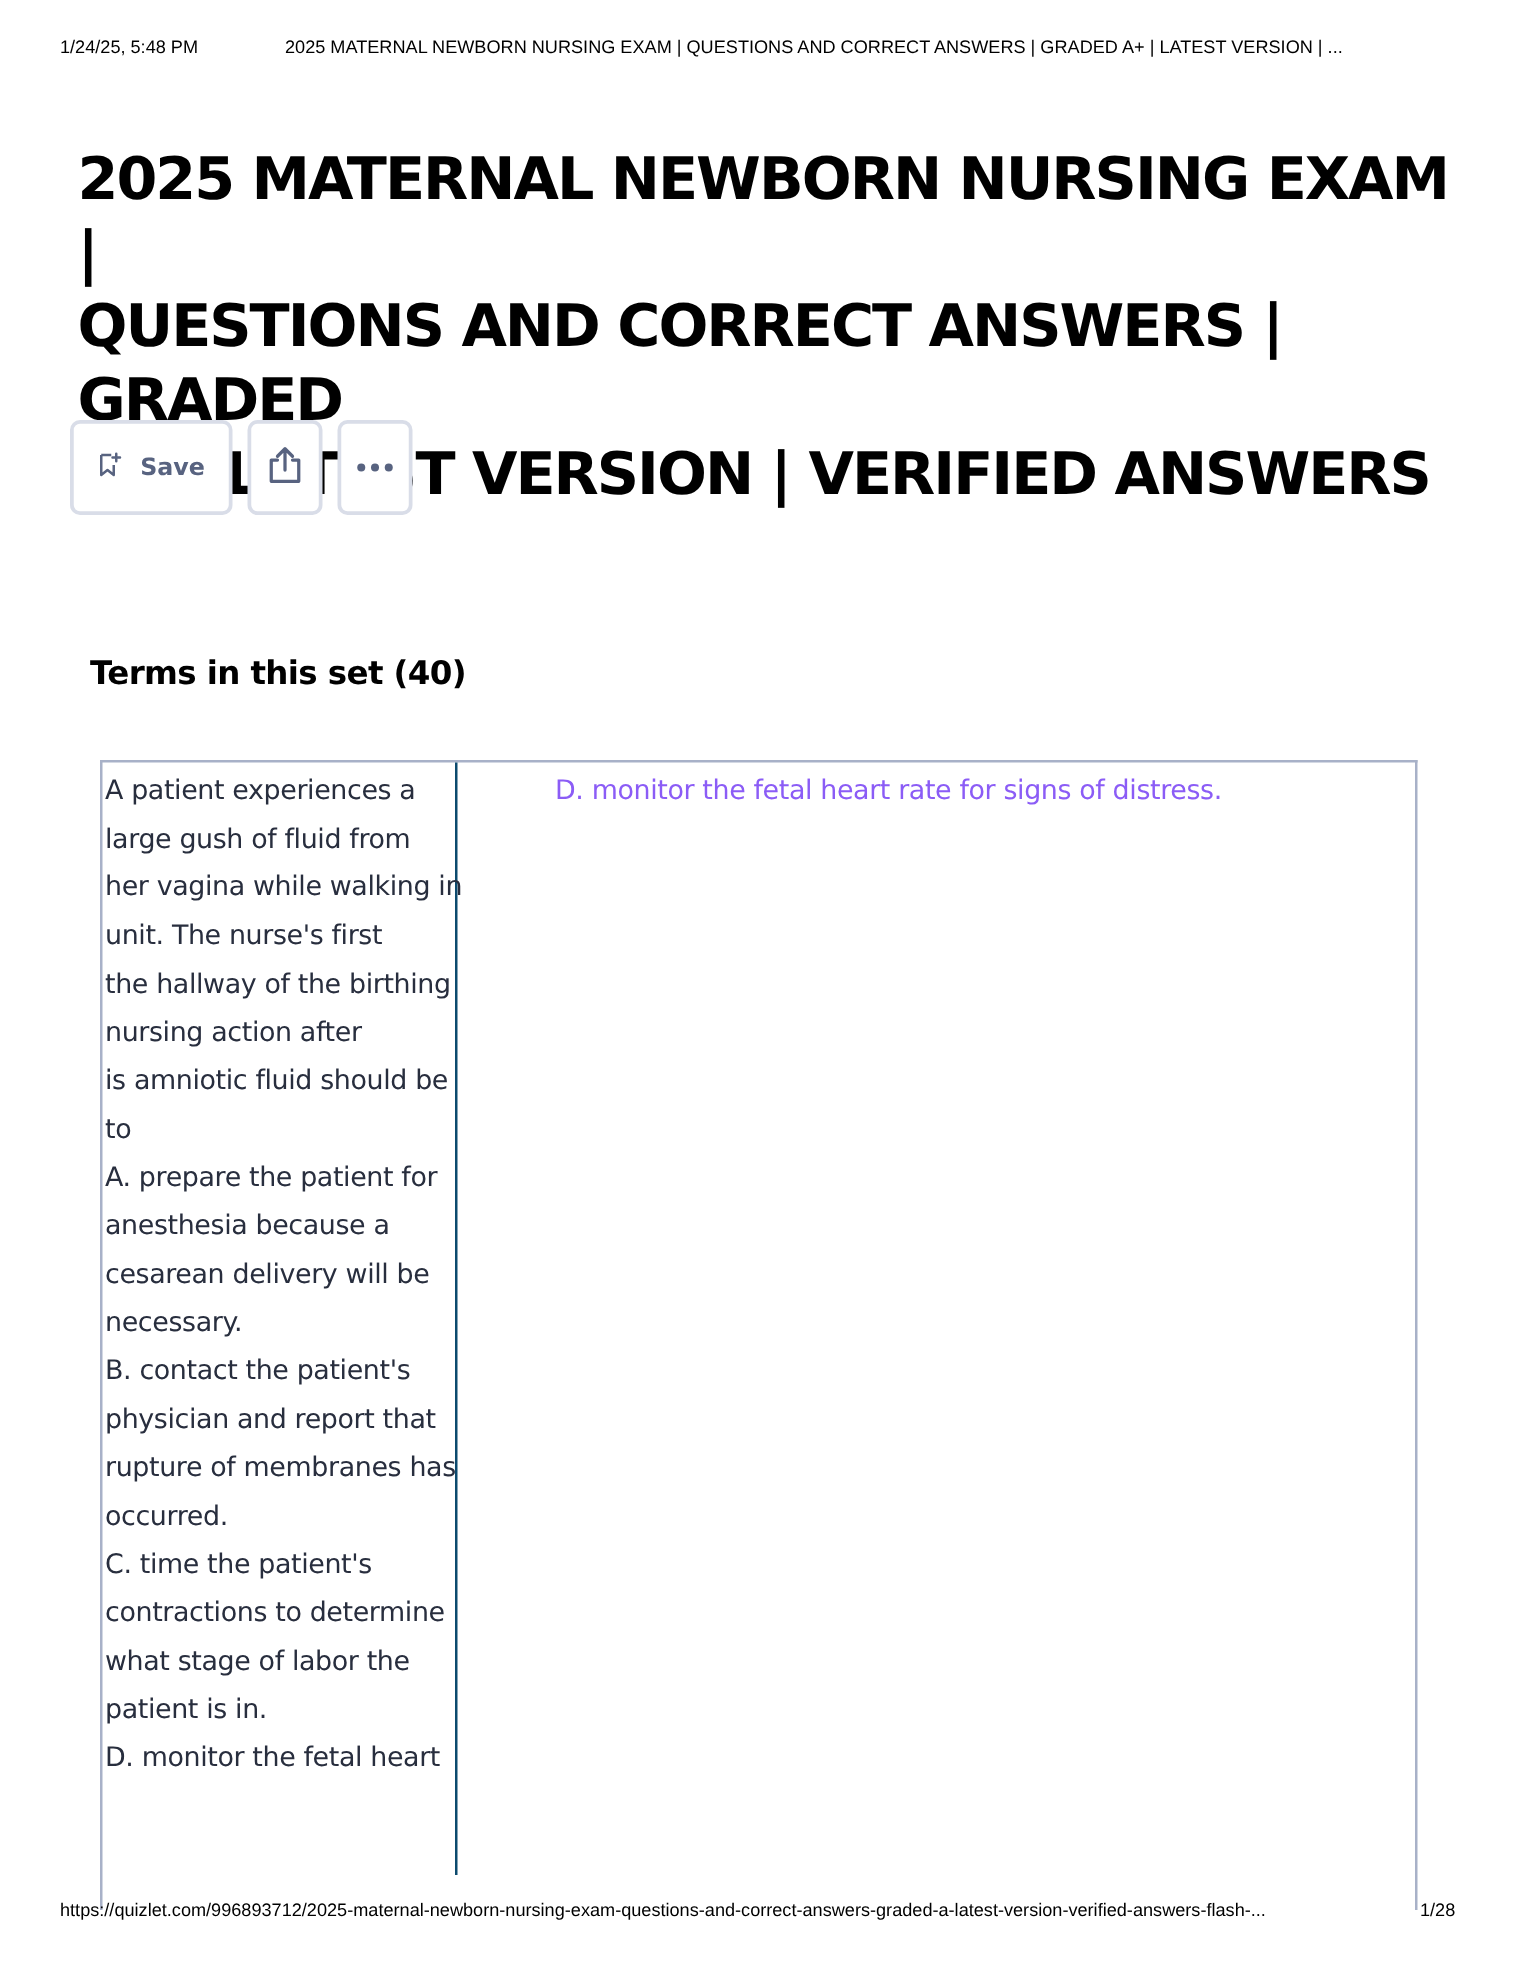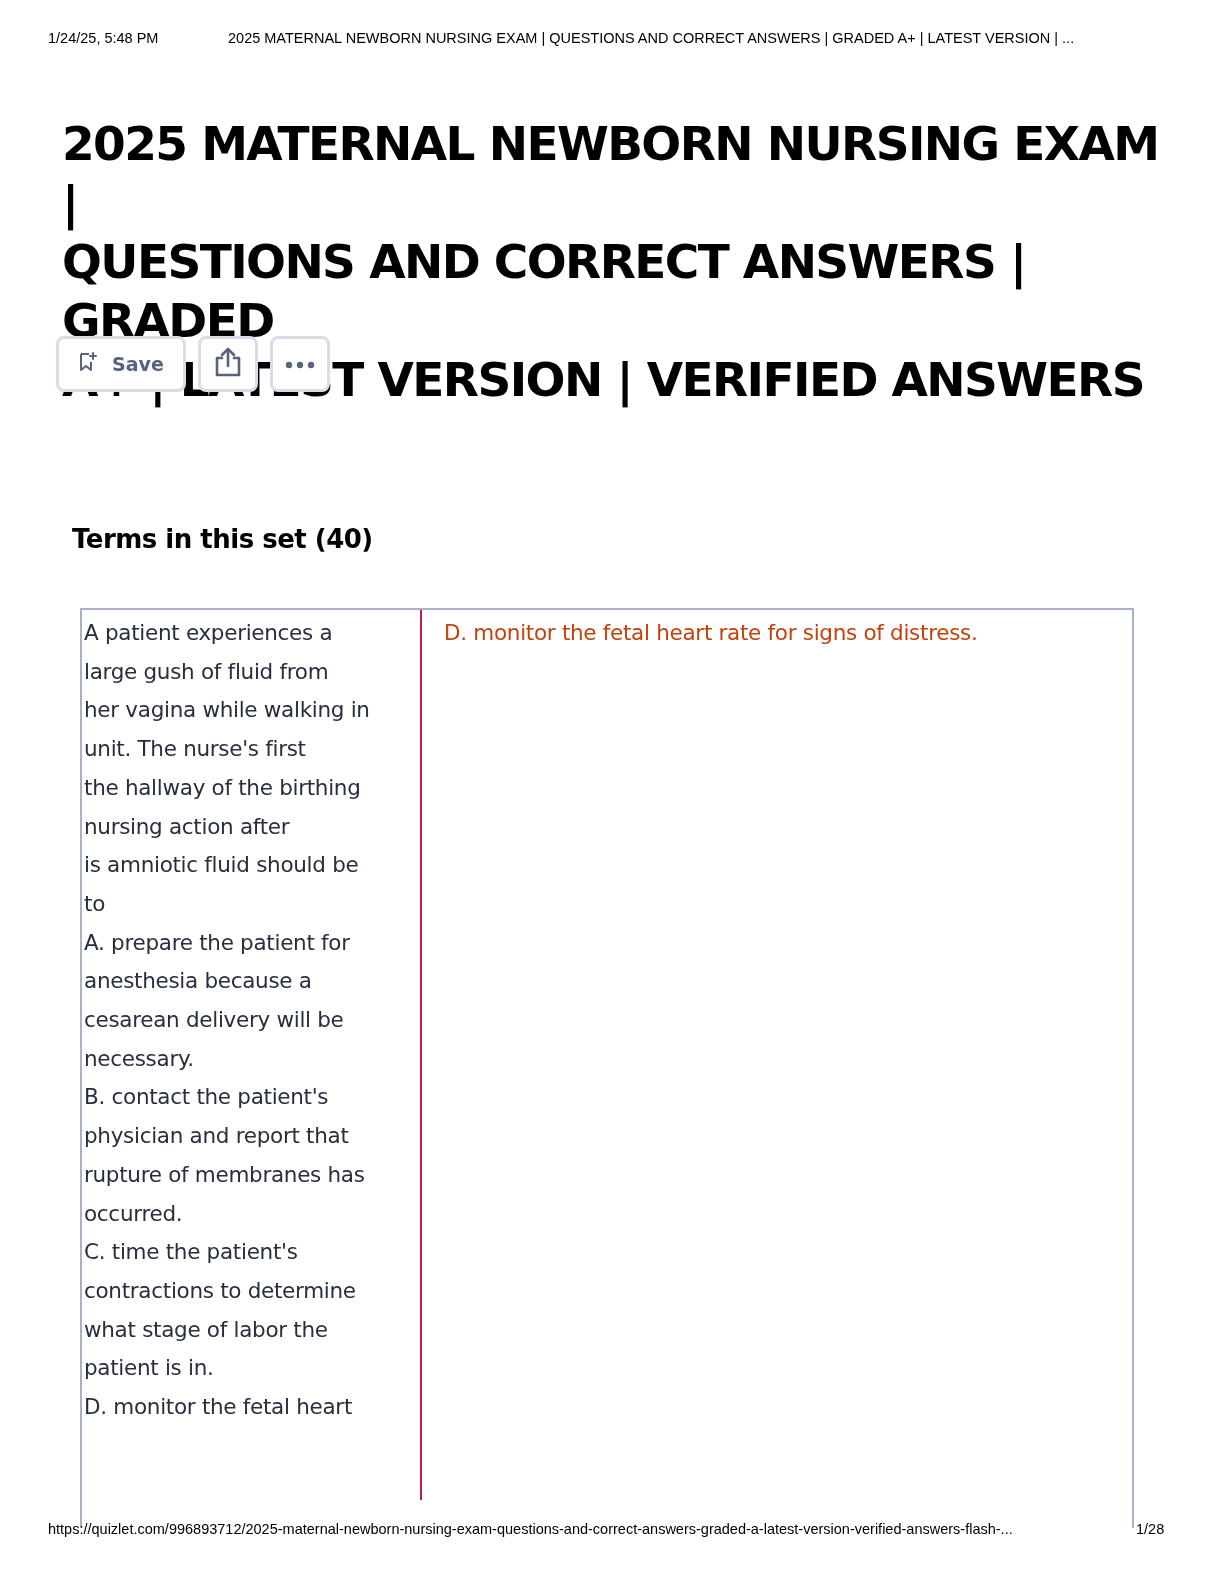--- a/index.html
+++ b/index.html
@@ -15,48 +15,48 @@
     .print-header .date { position: absolute; left: 0; top: 0; }
     .print-header .doc-title { position: absolute; left: 180px; top: 0; }
     .page-title {
       position: absolute; top: 108px; left: 56px; width: 1120px;
       font-family: "DejaVu Sans", sans-serif; font-weight: bold;
       font-size: 47px; line-height: 59px; letter-spacing: -1.6px;
       color: #000; margin: 6px;
     }
     .actions { position: absolute; top: 336px; left: 56px; display: flex; gap: 12px; }
     .btn {
-      box-sizing: border-box; height: 56px; border: 3px solid #d9dde8;
+      box-sizing: border-box; height: 76px; border: 3px solid #d9dde8;
       border-radius: 8px; background: #fff; display: flex;
       align-items: center; justify-content: center; color: #586380;
     }
     .btn-save { width: 130px; gap: 14px; }
     .btn-save .label { font-family: "DejaVu Sans", sans-serif; font-weight: bold; font-size: 19px; color: #586380; }
     .btn-square { width: 60px; }
     .terms-heading {
       position: absolute; top: 508px; left: 56px; margin: 16px;
       font-family: "DejaVu Sans", sans-serif; font-weight: bold;
       font-size: 26px; letter-spacing: -0.5px; color: #000;
     }
     .card-table {
       position: absolute; top: 608px; left: 80px; width: 1054px; height: 920px;
       box-sizing: border-box; border: 2px solid #a8b1c8; border-bottom: none;
     }
     .term-cell {
-      position: absolute; top: 0; left: 0; width: 340px; height: 890px;
-      border-right: 2px solid #be185d; box-sizing: border-box;
+      position: absolute; top: 0; left: 0; width: 284px; height: 890px;
+      border-right: 2px solid #0c4a6e; box-sizing: border-box;
       padding: 4px 0 0 2px;
       font-family: "DejaVu Sans", sans-serif; font-size: 21.5px;
       line-height: 38.7px; color: #282e3e; letter-spacing: -0.3px;
     }
     .term-cell div { white-space: nowrap; }
     .def-cell {
       position: absolute; top: 4px; left: 362px; right: 10px;
       font-family: "DejaVu Sans", sans-serif; font-size: 21.5px;
-      line-height: 38.7px; color: #c2410c; letter-spacing: -0.3px;
+      line-height: 38.7px; color: #8b5cf6; letter-spacing: -0.3px;
     }
     .print-footer {
       position: absolute; top: 1521px; left: 48px; right: 60px;
       font-family: "Liberation Sans", sans-serif; font-size: 14.5px; color: #000;
       white-space: nowrap;
     }
     .print-footer .url { position: absolute; left: 0; top: 0; }
     .print-footer .page-num { position: absolute; left: 1088px; top: 0; }
   </style>
 </head>

